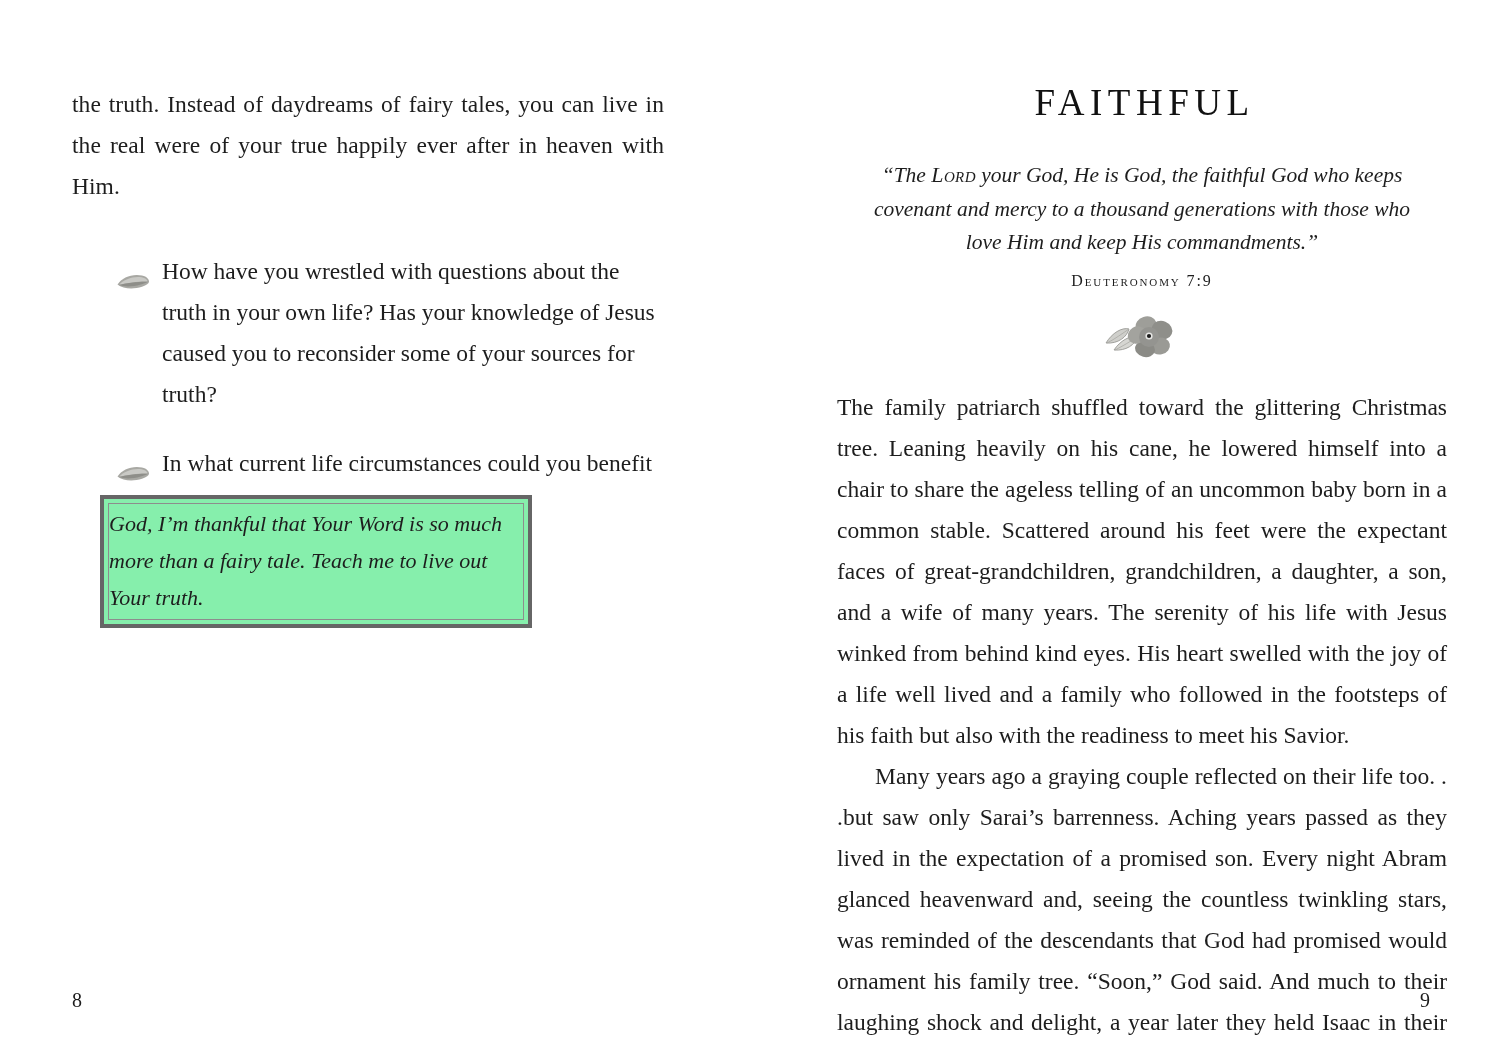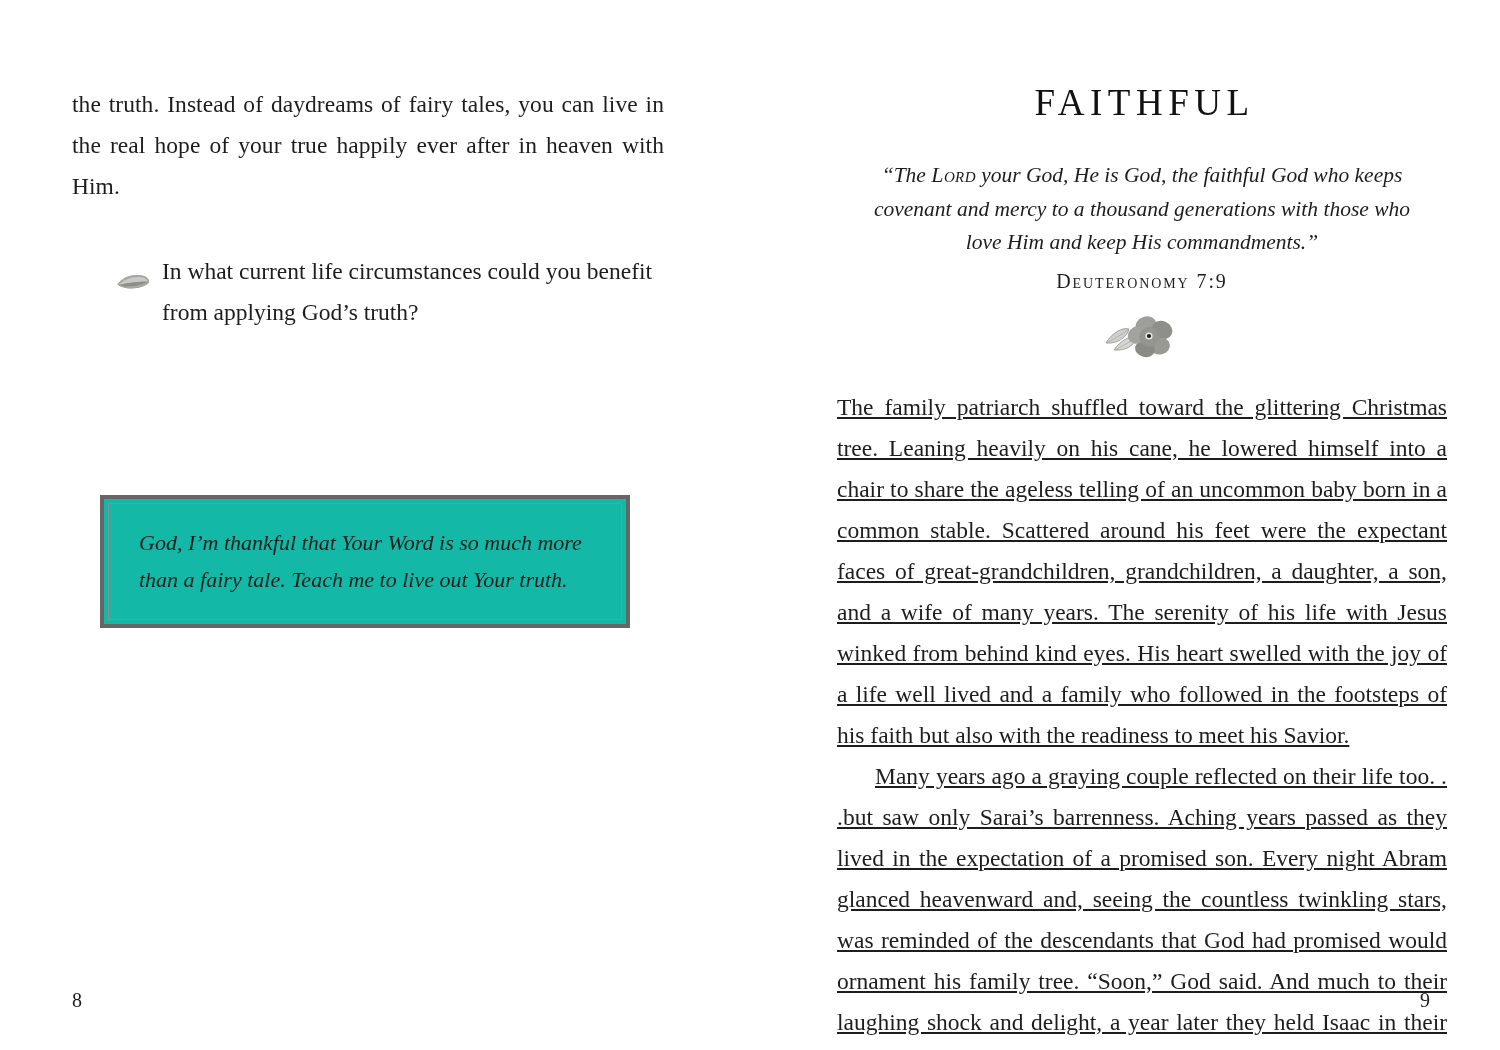--- a/index.html
+++ b/index.html
@@ -80,24 +80,24 @@
     width: 34px;
     height: 18px;
     display: block;
   }
 
   
   .prayer-box {
     position: absolute;
     left: 100px;
     top: 495px;
-    width: 530px;
+    width: 432px;
     height: 133px;
     border: 4px solid #666666;
-    background: #14b8a6;
+    background: #86efac;
     box-sizing: border-box;
   }
   .prayer-inner {
     position: absolute;
     left: 4px;
     top: 4px;
     right: 4px;
     bottom: 4px;
     border: 1px solid #8d8d8d;
     box-sizing: border-box;
@@ -142,21 +142,21 @@
     font-variant: small-caps;
     font-size: 1.02em;
     letter-spacing: 0.4px;
     margin-top: 36px;
   }
   .verse-ref {
     margin: 0;
     margin-top: 7px;
     text-align: center;
     font-variant: small-caps;
-    font-size: 20px;
+    font-size: 16px;
     letter-spacing: 1.9px;
     color: #1d1d1d;
     line-height: 28px;
   }
 
   .ornament-wrap {
     margin-top: 20px;
     text-align: center;
     line-height: 0;
   }
@@ -166,21 +166,20 @@
     height: 44px;
   }
 
   .body-text {
     margin: 0;
     margin-top: 28px;
     font-size: 23.5px;
     line-height: 41px;
     text-align: justify;
     color: #1d1d1d;
-    text-decoration: underline;
   }
   .body-text + .body-text {
     margin-top: 0;
     text-indent: 38px;
   }
   .body-text.flush-last { text-align-last: left; }
 
   
   .folio {
     position: absolute;
@@ -193,32 +192,33 @@
   .folio-right { right: 72px; }
 </style>
 </head>
 <body>
 
 <div class="spread">
 
   <div class="page page-left">
     <div class="page-body-left">
 
-      <p class="para no-justify-last">the truth. Instead of daydreams of fairy tales, you can live in the real hope of your true happily ever after in heaven with Him.</p>
+      <p class="para no-justify-last">the truth. Instead of daydreams of fairy tales, you can live in the real were of your true happily ever after in heaven with Him.</p>
 
       <ul class="question-list">
 
         <li class="question-item">
           <span class="leaf-bullet">
             <svg viewBox="0 0 34 18" width="34" height="18" aria-hidden="true">
               <path d="M1.5 11.5 C6 4.5, 16 0.5, 26 2.5 C31 3.6, 33 6.5, 33 8.6 C33 10.6, 30.5 12.4, 26 13.8 C17.5 16.4, 7 16, 1.5 11.5 Z" fill="#a8a8a3"></path>
               <path d="M3.2 11.8 C8 6.4, 17 3.0, 25.6 4.3 C29.4 5.0, 31.6 6.8, 31.6 8.5 C25 8.0, 12 9.6, 3.2 11.8 Z" fill="#c9c9c5"></path>
               <path d="M2.4 12.1 C10 10.2, 23 8.5, 32.2 8.8 C27 11.6, 14 15.4, 2.4 12.1 Z" fill="#8e8e89"></path>
             </svg>
           </span>
+          <span>How have you wrestled with questions about the truth in your own life? Has your knowledge of Jesus caused you to reconsider some of your sources for truth?</span>
         </li>
 
         <li class="question-item">
           <span class="leaf-bullet">
             <svg viewBox="0 0 34 18" width="34" height="18" aria-hidden="true">
               <path d="M1.5 11.5 C6 4.5, 16 0.5, 26 2.5 C31 3.6, 33 6.5, 33 8.6 C33 10.6, 30.5 12.4, 26 13.8 C17.5 16.4, 7 16, 1.5 11.5 Z" fill="#a8a8a3"></path>
               <path d="M3.2 11.8 C8 6.4, 17 3.0, 25.6 4.3 C29.4 5.0, 31.6 6.8, 31.6 8.5 C25 8.0, 12 9.6, 3.2 11.8 Z" fill="#c9c9c5"></path>
               <path d="M2.4 12.1 C10 10.2, 23 8.5, 32.2 8.8 C27 11.6, 14 15.4, 2.4 12.1 Z" fill="#8e8e89"></path>
             </svg>
           </span>

